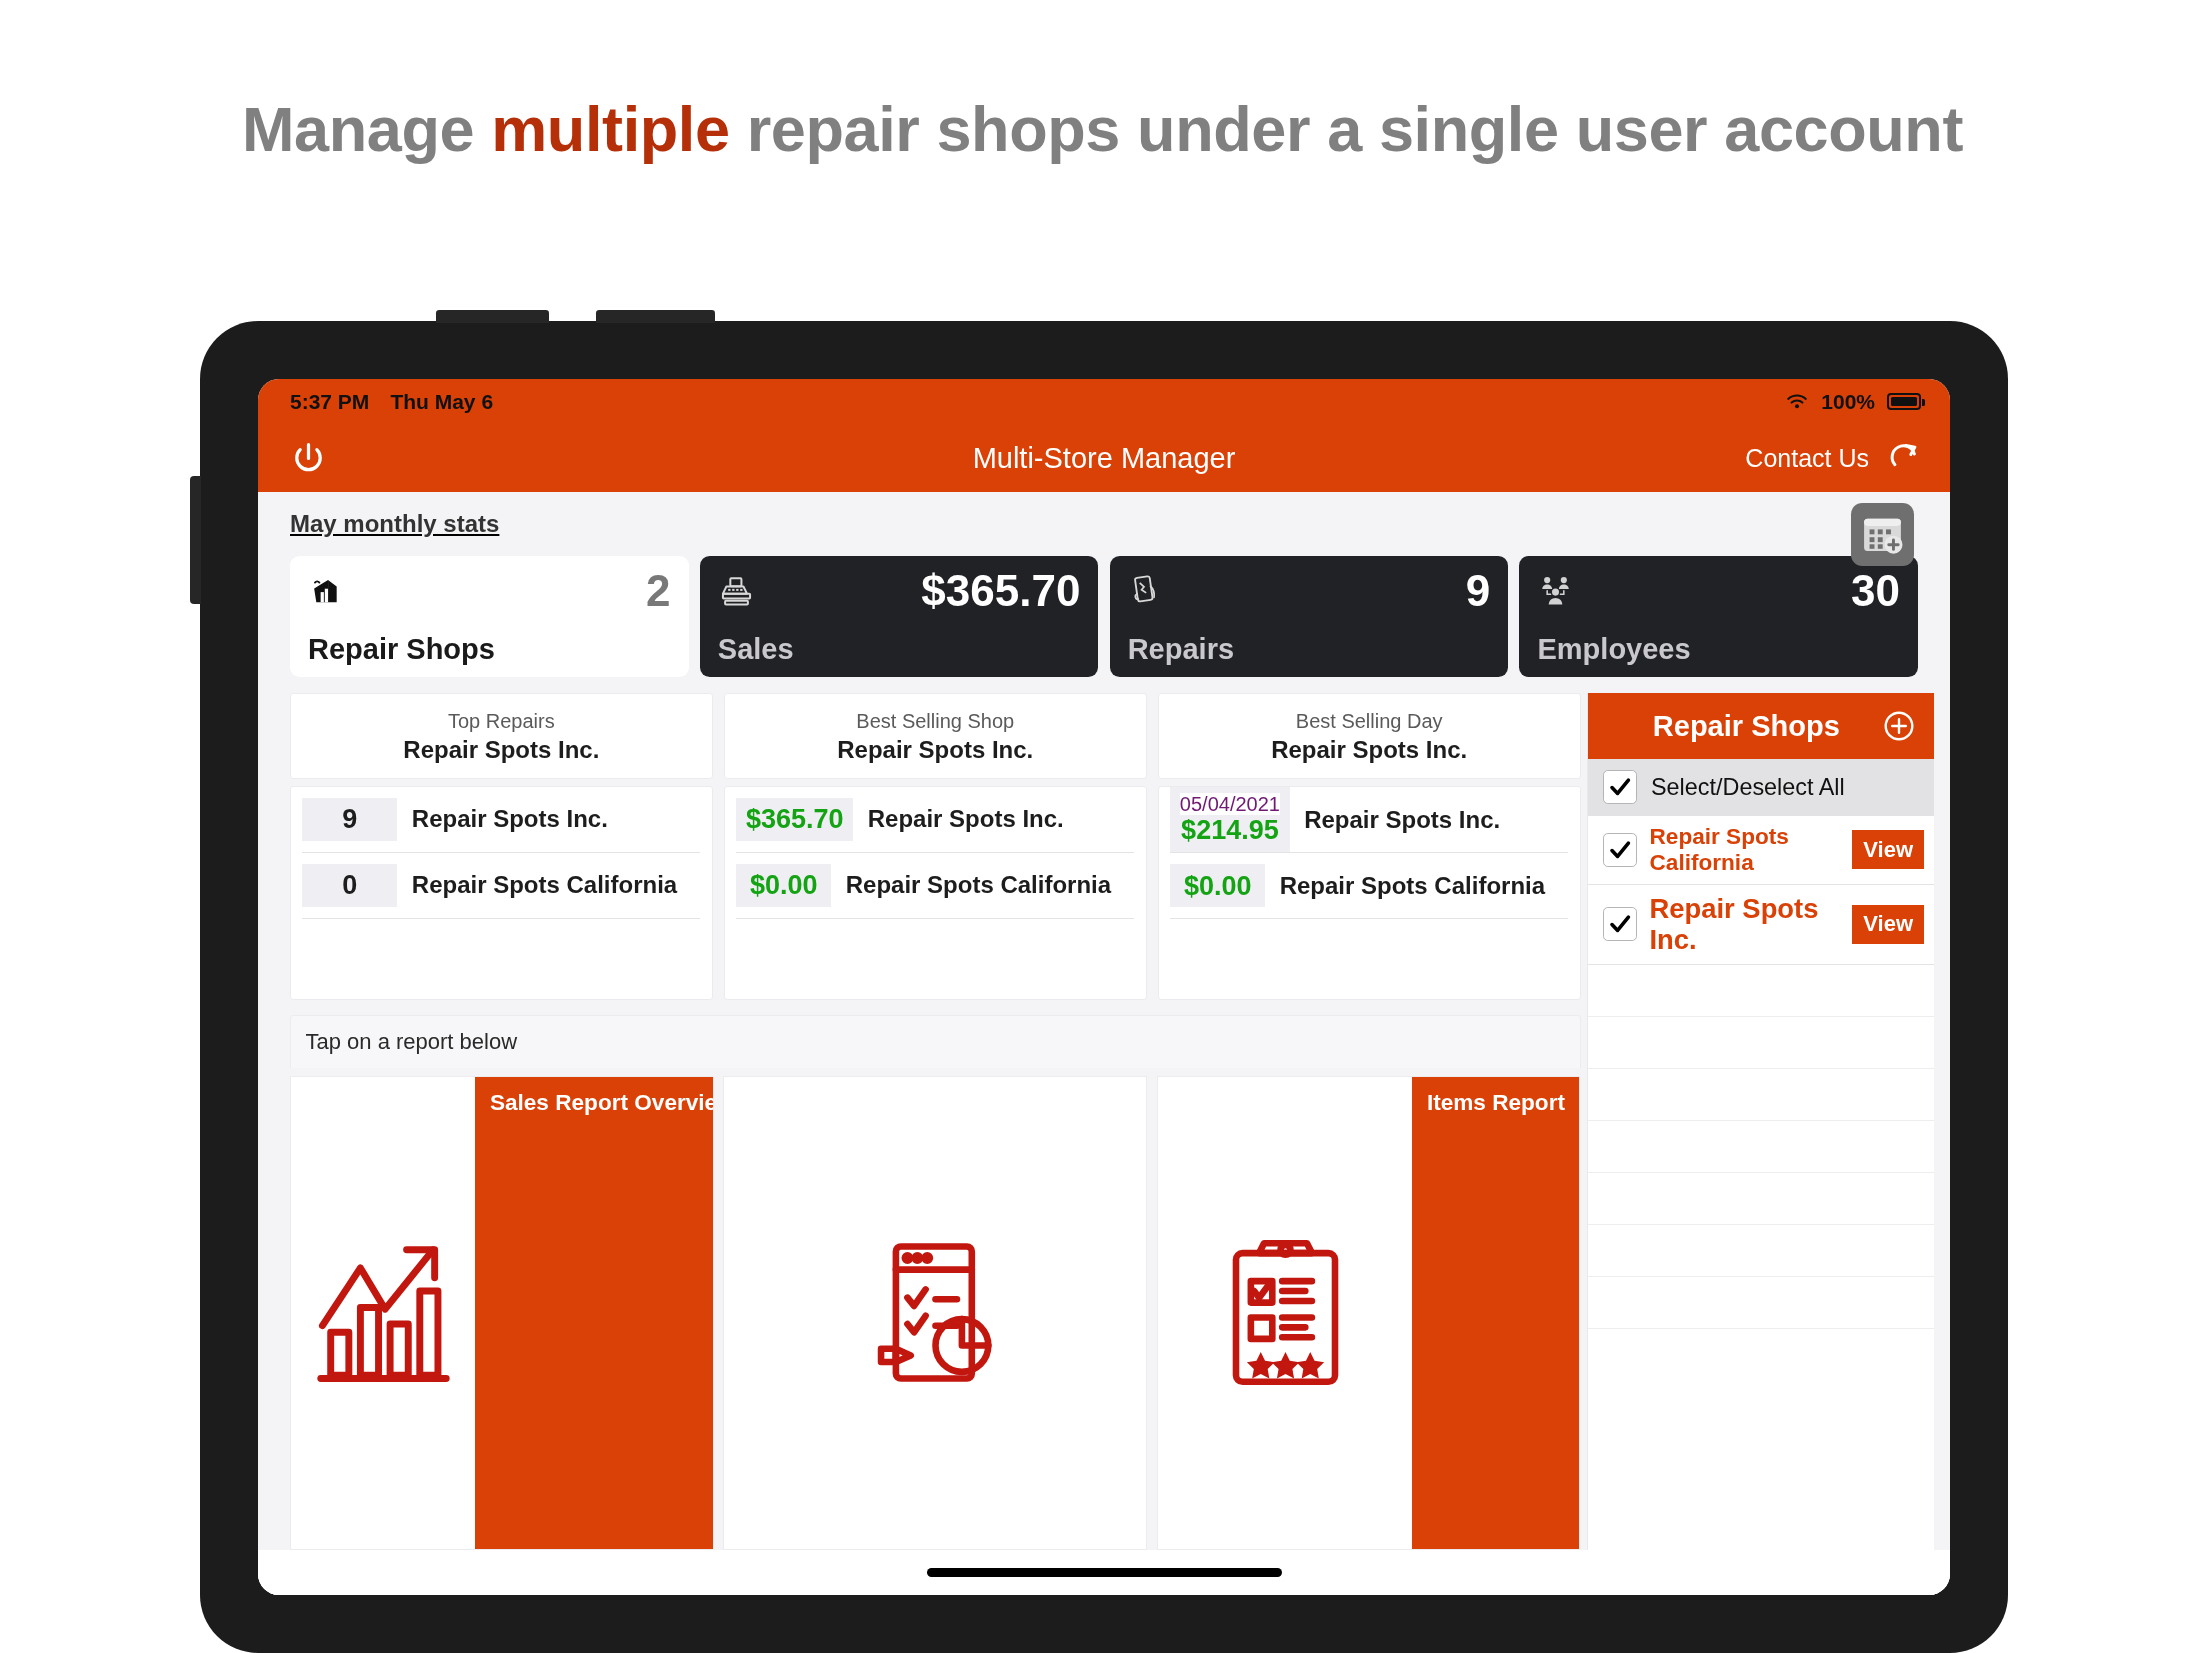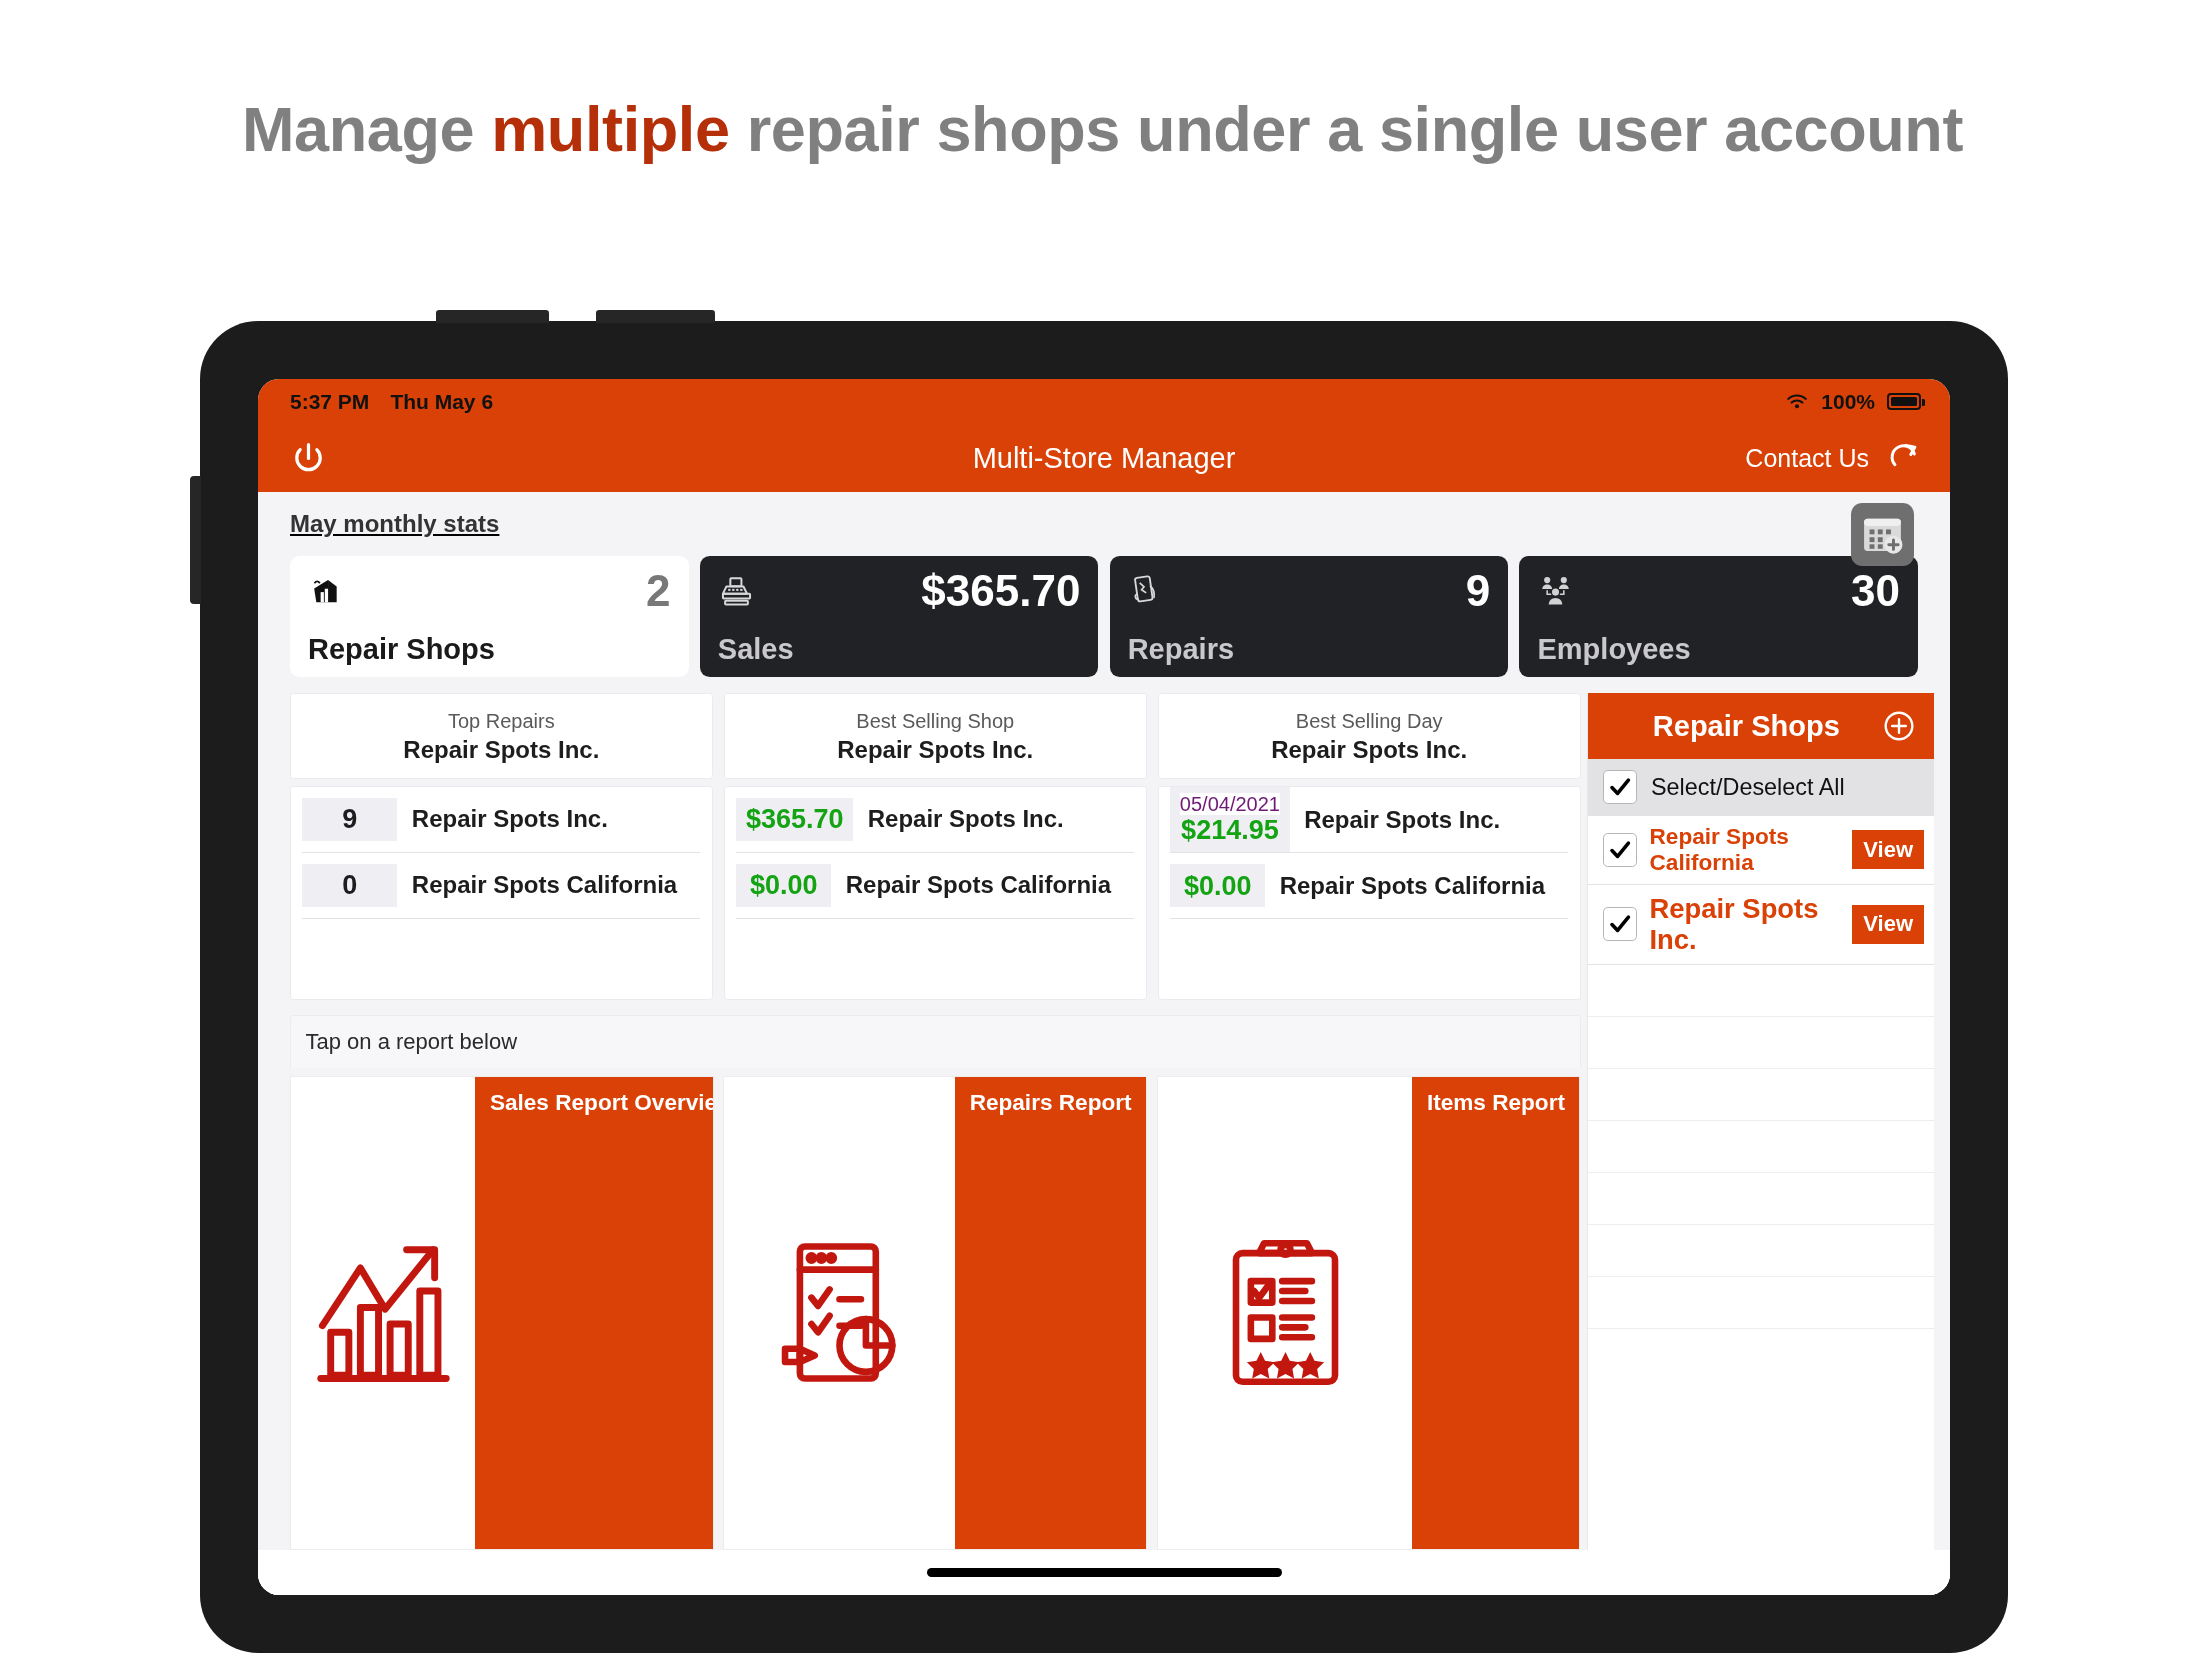--- a/index.html
+++ b/index.html
@@ -571,21 +571,20 @@
                       <path d="M50 42h13"></path>
                       <path d="M33 57l4 5 7-10"></path>
                       <path d="M50 58h13"></path>
                       <path d="M66 54a16 16 0 110 32 16 16 0 010-32z"></path>
                       <path d="M66 54v16h16"></path>
                       <path d="M26 72h-9v8h9z"></path>
                       <path d="M35 76l-9-4v8z"></path>
                     </g>
                   </svg>
                 </div>
-                <div class="rcard-label">Repairs Report</div>
               </div>
 
               <div class="rcard">
                 <div class="rcard-ico">
                   <svg viewBox="0 0 100 100">
                     <g stroke="#C2170F" stroke-width="4" fill="none" stroke-linecap="round" stroke-linejoin="round">
                       <rect x="20" y="14" width="60" height="78" rx="4"></rect>
                       <path d="M34 14l3-6h26l3 6z"></path>
                       <circle cx="50" cy="12" r="3"></circle>
                       <rect x="29" y="31" width="13" height="13"></rect>

